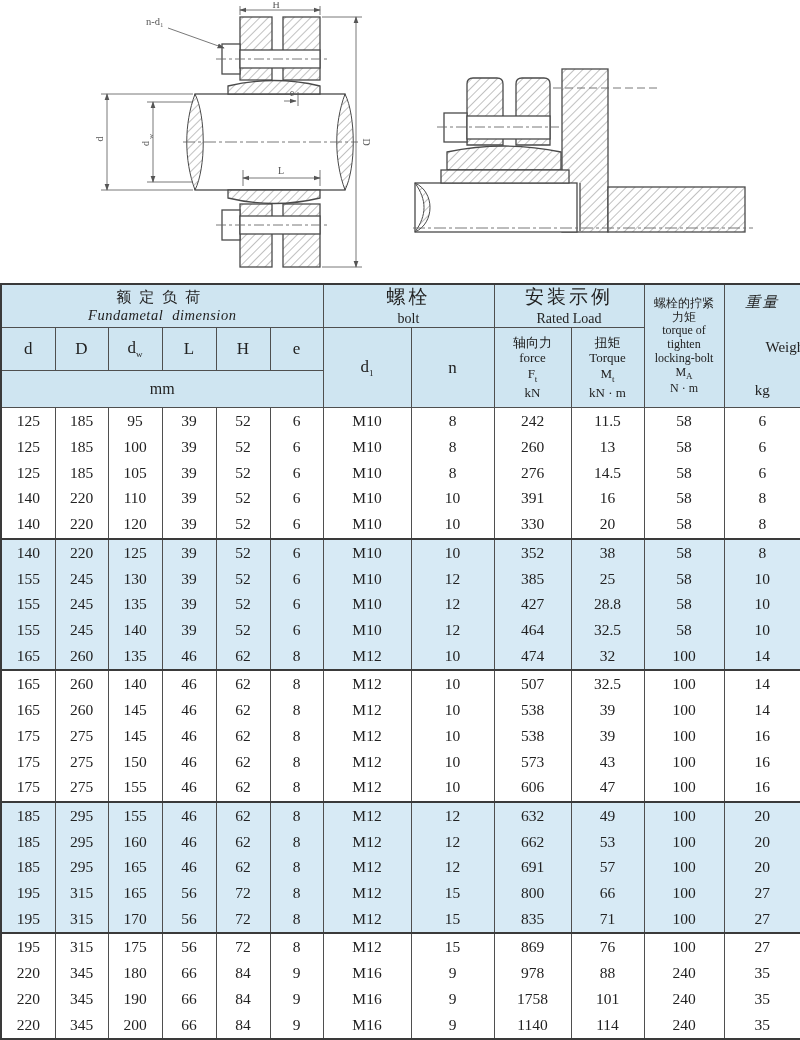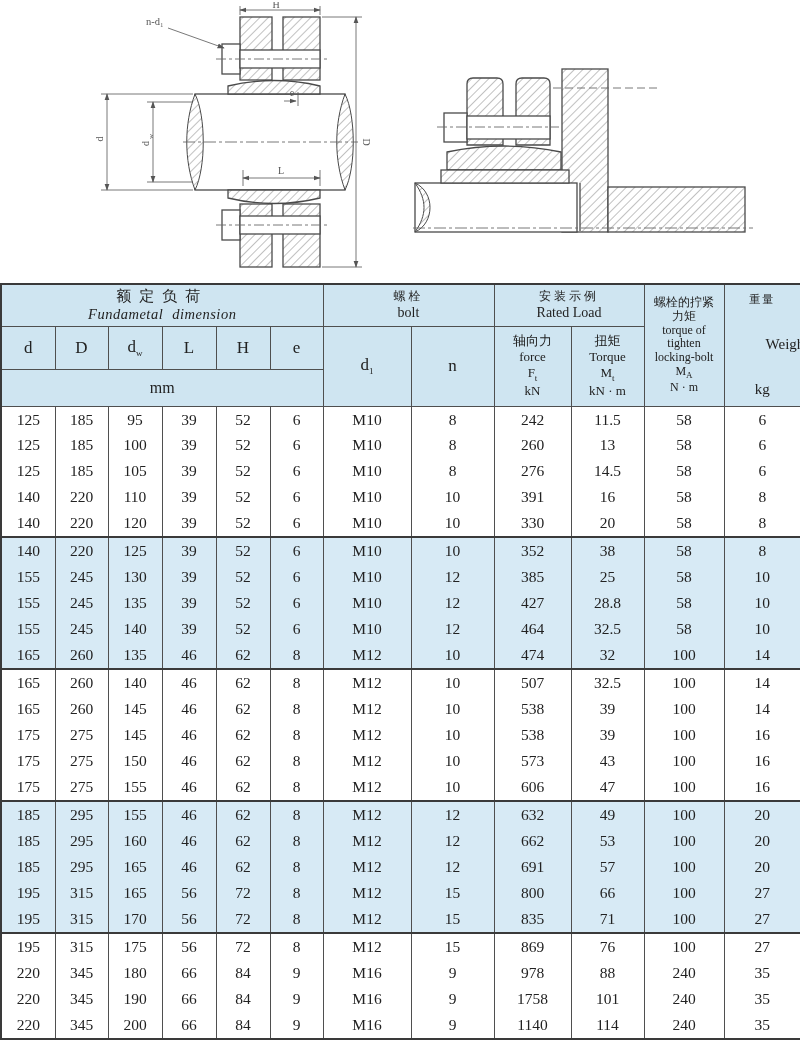--- a/index.html
+++ b/index.html
@@ -25,31 +25,31 @@
   thead th { background:#cfe5f1; border-top:1px solid #4f4f4f; border-bottom:1px solid #4f4f4f; }
   thead tr.r-a { height:42px; }
   thead tr.r-b { height:43px; }
   thead tr.r-c { height:37px; }
   tbody td { font-size:15.5px; border-top:none; border-bottom:none; }
   tbody tr.shaded td { background:#d7eaf5; }
   tbody tr.section-start td { border-top:2px solid #3a3a3a; }
 
   .cn-big { font-size:15px; letter-spacing:8px; line-height:1.25; }
   .en-big { font-size:14.5px; letter-spacing:0.5px; word-spacing:5px; line-height:1.2;font-style:italic; }
-  .cn-md  { font-size:12px; letter-spacing:3px; line-height:1.3; }
+  .cn-md  { font-size:19px; letter-spacing:3px; line-height:1.3; }
   .en-md  { font-size:14px; line-height:1.25; }
   .letter { font-size:17px; }
   .letter sub, .sym sub { font-size:9px; }
   .unit-mm { font-size:16px; }
   .stack { display:flex; flex-direction:column; justify-content:center; line-height:1.22; }
   .stack div { font-size:13px; }
   .tight div { font-size:12px; line-height:1.15; }
   .weight-col { display:flex; flex-direction:column; justify-content:space-between;
                 height:114px; padding:4px 0; }
-  .weight-col .w-cn { font-size:11px; letter-spacing:2px; }
+  .weight-col .w-cn { font-size:15px; letter-spacing:2px;font-style:italic; }
   .weight-col .w-en { font-size:15px;margin-left:41px; }
   .weight-col .w-kg { font-size:15px; }
 </style>
 </head>
 <body>
 
 <div class="top-area">
 
   <svg id="draw-left" class="drawing" width="300" height="278" viewBox="0 0 300 278">
     <defs>

